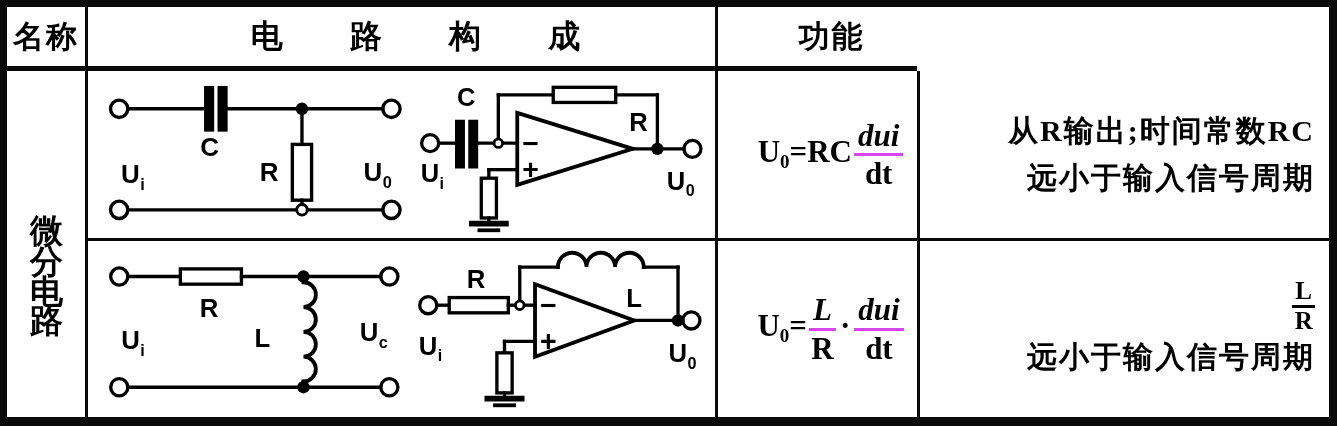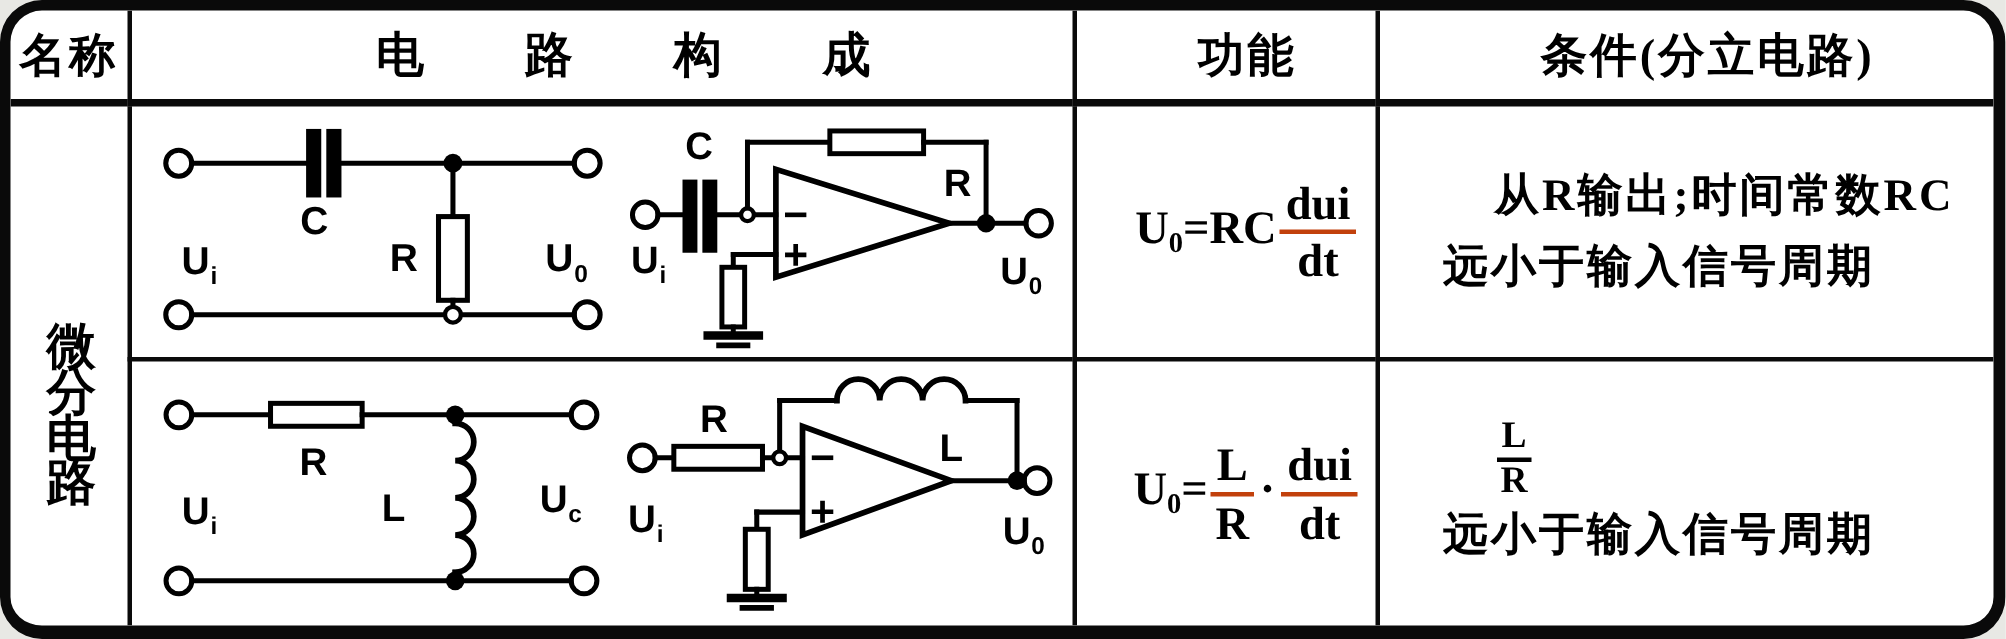--- a/index.html
+++ b/index.html
@@ -7,21 +7,20 @@
   body { font-family: "Liberation Serif", "DejaVu Serif", serif; color: #000; }
 
   .page {
     width: 1337px; height: 426px;
     background: #fff;
     border-top: 7px solid #0a0a0a;
     border-right: 8px solid #0a0a0a;
     border-bottom: 9px solid #0a0a0a;
     border-left: 7px solid #0a0a0a;
     overflow: hidden;
-    border-radius: 28px;
   }
 
   .tbl {
     display: grid;
     width: 100%; height: 100%;
     grid-template-columns: 78px 630px 202px 1fr;
     grid-template-rows: 64px 167px 1fr;
   }
 
   .cell { position: relative; }
@@ -51,29 +50,30 @@
     display: flex; align-items: center; justify-content: center;
   }
   .formula {
     font-size: 31px; font-weight: bold; white-space: nowrap;
   }
   .formula sub { font-size: 19px; vertical-align: -6px; }
   .frac {
     display: inline-block; vertical-align: middle; text-align: center;
     margin: 0 2px; line-height: 1.08;
   }
-  .frac .num { display: block; border-bottom: 3px solid #c2410c; padding: 0 4px 1px; }
+  .frac .num { display: block; border-bottom: 3px solid #d946ef; padding: 0 4px 1px; font-style: italic; }
   .frac .den { display: block; padding-top: 1px; }
   .mdot { margin: 0 2px; }
 
   .cond-cell {
     display: flex; flex-direction: column; justify-content: center;
     padding: 0 14px 0 18px;
     font-size: 30px; font-weight: bold; letter-spacing: 2px;
     line-height: 1.55;
+    align-items: flex-end;
   }
   .cond-line1 { text-indent: 58px; white-space: nowrap; }
   .cond-line2 { white-space: nowrap; margin-left: 24px; }
   .sfrac {
     display: inline-block; vertical-align: middle; text-align: center;
     font-size: 25px; line-height: 1.05; letter-spacing: 0; text-indent: 0;
     margin-left: 2px;
   }
   .sfrac .num { display: block; border-bottom: 3px solid #000; padding: 0 3px 1px; }
   .sfrac .den { display: block; }
@@ -92,23 +92,20 @@
   <div class="tbl">
 
     <div class="cell hd">
       <span class="hd-text">名称</span>
     </div>
     <div class="cell hd vline">
       <span class="hd-circuit-text">电路构成</span>
     </div>
     <div class="cell hd vline">
       <span class="hd-text">功能</span>
-    </div>
-    <div class="cell hd vline">
-      <span class="hd-text">条件(分立电路)</span>
     </div>
 
     <div class="cell name-cell">
       <span class="vertical-label">微分电路</span>
     </div>
 
     <div class="cell vline circuit-cell" style="grid-row:2;grid-column:2">
 
       <svg width="318" height="159" viewBox="0 0 330 165">
         <g stroke="#000" stroke-width="3.5" fill="none" stroke-linecap="square">

